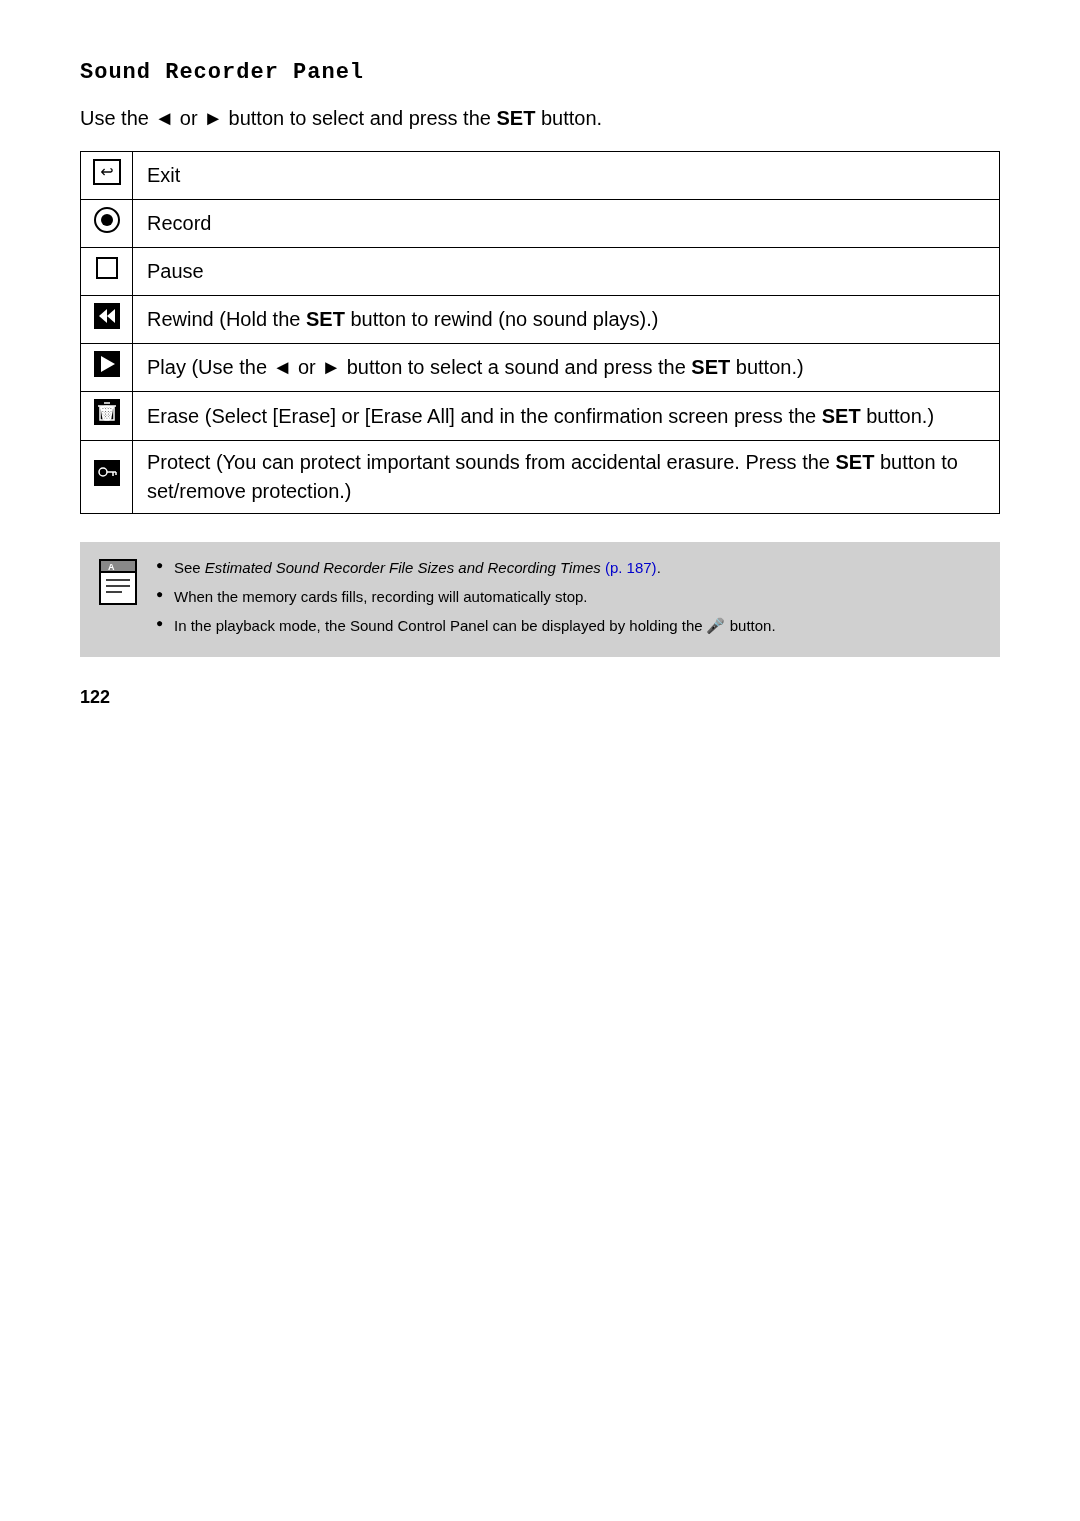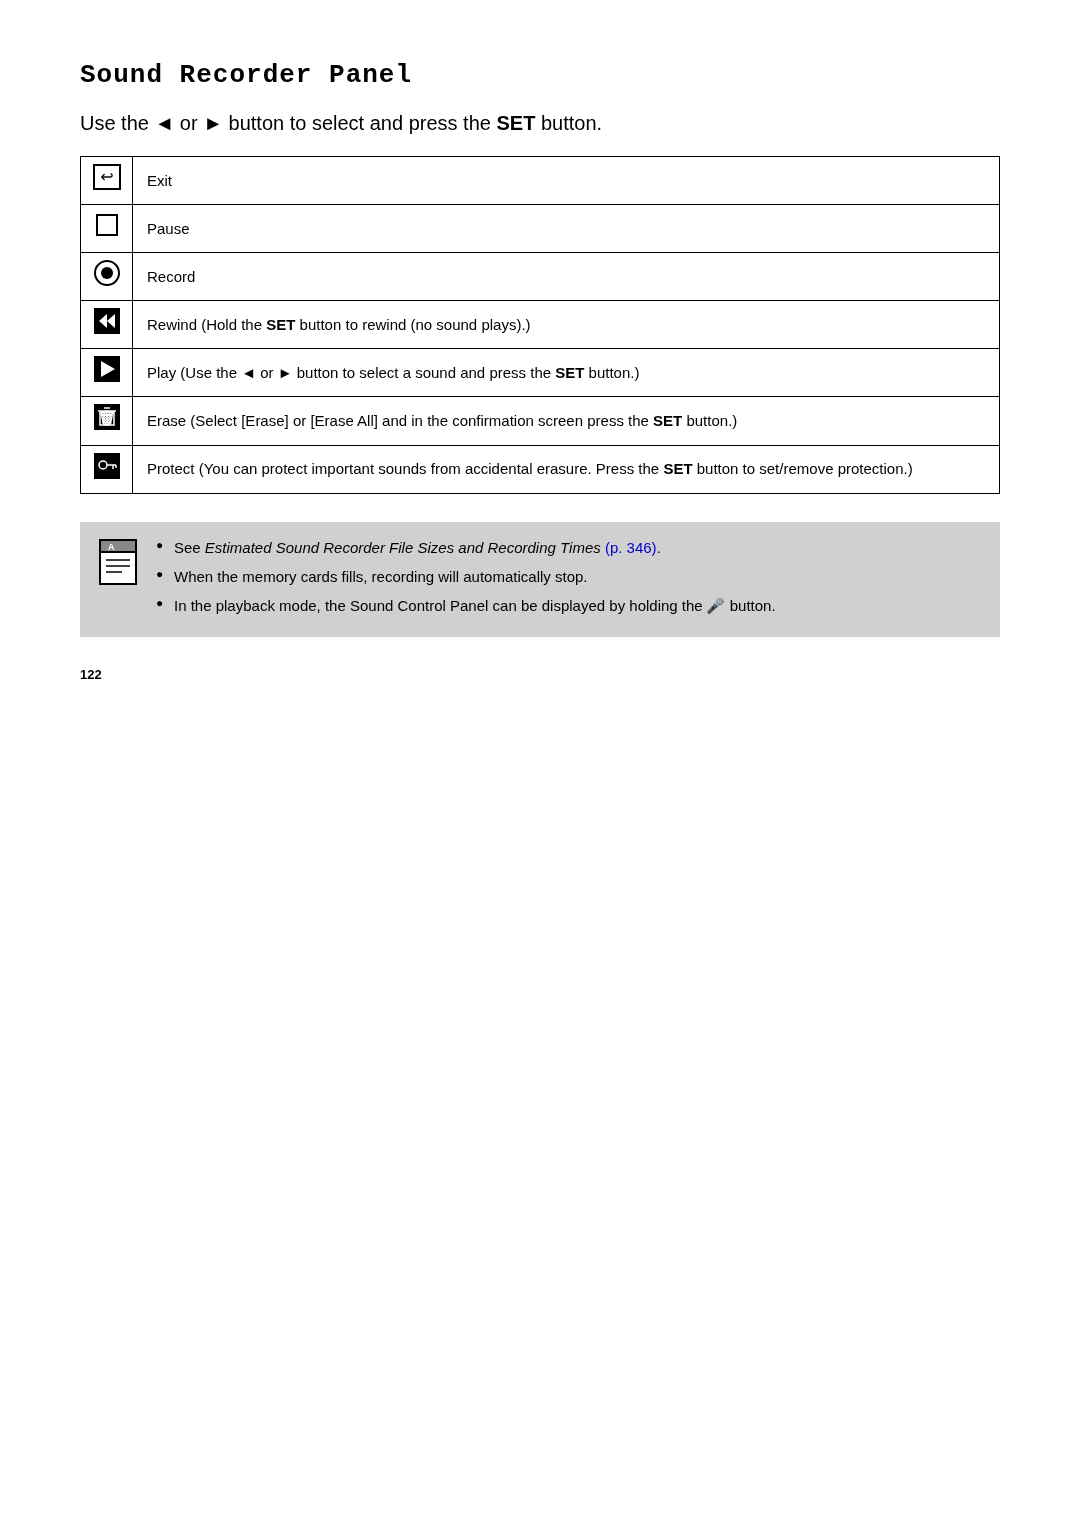--- a/index.html
+++ b/index.html
@@ -12,21 +12,21 @@
       font-family: Arial, Helvetica, sans-serif;
       font-size: 15px;
       color: #000000;
       width: 1080px;
       min-height: 1521px;
       padding: 60px 80px 60px 80px;
     }
 
     h1.page-title {
       font-family: 'Courier New', Courier, monospace;
-      font-size: 26px;
+      font-size: 22px;
       font-weight: 900;
       letter-spacing: 1px;
       margin-bottom: 18px;
     }
 
     .intro-line {
       font-size: 20px;
       margin-bottom: 18px;
       line-height: 1.5;
     }
@@ -40,21 +40,21 @@
       width: 100%;
       border-collapse: collapse;
       margin-bottom: 28px;
     }
 
     table.panel-table td {
       border: 1.5px solid #000;
       padding: 7px 10px;
       vertical-align: middle;
       line-height: 1.45;
-      font-size: 15px;
+      font-size: 20px;
     }
 
     table.panel-table td.icon-cell {
       width: 52px;
       text-align: center;
       vertical-align: middle;
       font-size: 18px;
       padding: 6px 8px;
     }
 
@@ -115,21 +115,21 @@
       top: 0;
       font-size: 12px;
     }
 
     .link-text {
       color: #0000cc;
       text-decoration: none;
     }
 
     .page-number {
-      font-size: 13px;
+      font-size: 18px;
       font-weight: bold;
       margin-top: 30px;
     }
 
     
     .mic-icon {
       font-size: 15px;
     }
   </style>
 </head>
@@ -152,35 +152,35 @@
           <text x="14" y="18" text-anchor="middle" font-size="16" font-family="Arial" fill="#000">↩</text>
         </svg>
       </td>
       <td class="desc-cell">Exit</td>
     </tr>
 
     <tr>
       <td class="icon-cell">
         
         <svg class="icon-svg" viewBox="0 0 28 28">
-          <rect x="4" y="4" width="20" height="20" fill="none" stroke="#000" stroke-width="2"></rect>
-        </svg>
-      </td>
-      <td class="desc-cell">Pause</td>
-    </tr>
-
-    <tr>
-      <td class="icon-cell">
-        
-        <svg class="icon-svg" viewBox="0 0 28 28">
           <circle cx="14" cy="14" r="12" fill="none" stroke="#000" stroke-width="2"></circle>
           <circle cx="14" cy="14" r="6" fill="#000"></circle>
         </svg>
       </td>
       <td class="desc-cell">Record</td>
+    </tr>
+
+    <tr>
+      <td class="icon-cell">
+        
+        <svg class="icon-svg" viewBox="0 0 28 28">
+          <rect x="4" y="4" width="20" height="20" fill="none" stroke="#000" stroke-width="2"></rect>
+        </svg>
+      </td>
+      <td class="desc-cell">Pause</td>
     </tr>
 
     <tr>
       <td class="icon-cell">
         
         <svg class="icon-svg" viewBox="0 0 28 28">
           <rect x="1" y="1" width="26" height="26" fill="#000"></rect>
           <polygon points="14,7 6,14 14,21" fill="#fff"></polygon>
           <polygon points="22,7 14,14 22,21" fill="#fff"></polygon>
         </svg>
@@ -252,21 +252,21 @@
     <rect x="2" y="2" width="36" height="12" fill="#888" stroke="#000" stroke-width="2"></rect>
     <line x1="8" y1="22" x2="32" y2="22" stroke="#000" stroke-width="1.5"></line>
     <line x1="8" y1="28" x2="32" y2="28" stroke="#000" stroke-width="1.5"></line>
     <line x1="8" y1="34" x2="24" y2="34" stroke="#000" stroke-width="1.5"></line>
     <text x="10" y="12" font-size="9" font-family="Arial" fill="#fff" font-weight="bold">A</text>
   </svg>
 
   <div class="note-content">
     <ul>
       <li>
-        See <span class="italic">Estimated Sound Recorder File Sizes and Recording Times</span> <a class="link-text" href="#">(p. 346)</a>.
+        See <span class="italic">Estimated Sound Recorder File Sizes and Recording Times</span> <a class="link-text" href="#">(p. 187)</a>.
       </li>
       <li>
         When the memory cards fills, recording will automatically stop.
       </li>
       <li>
         In the playback mode, the Sound Control Panel can be displayed by holding the <span class="mic-icon">🎤</span> button.
       </li>
     </ul>
   </div>
 </div>

